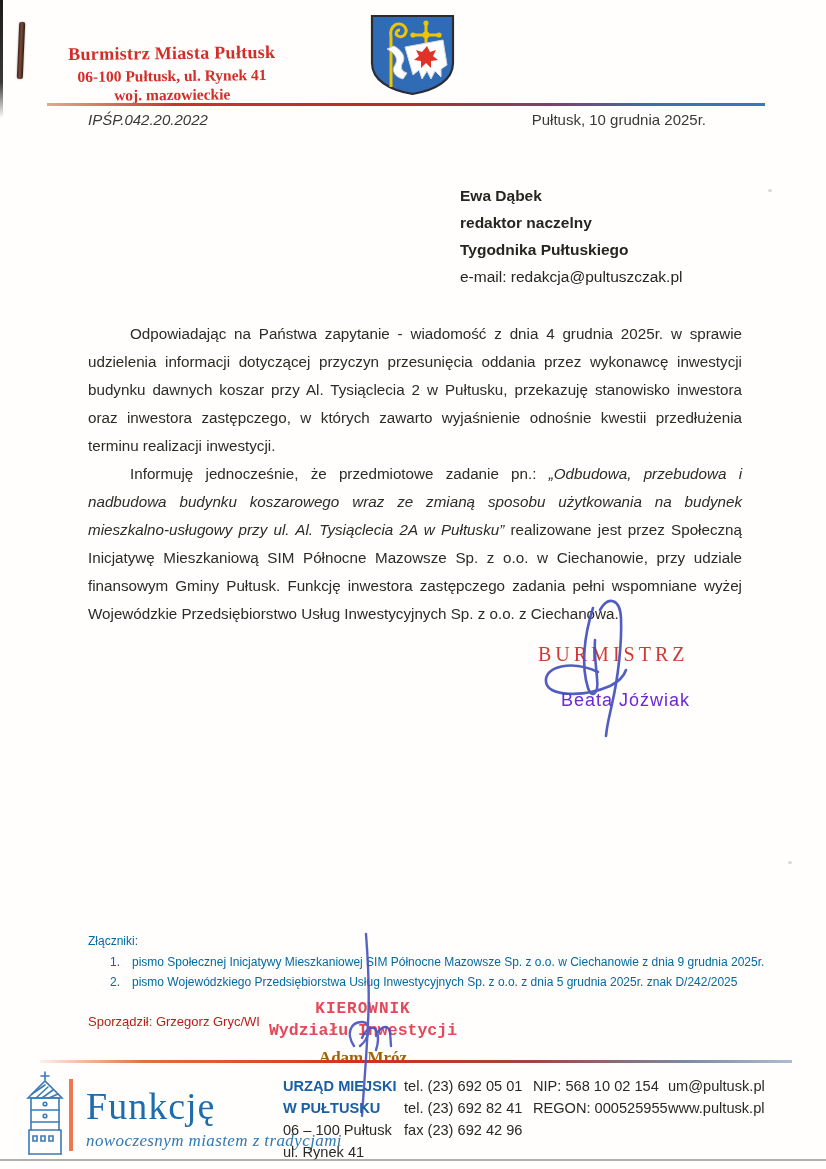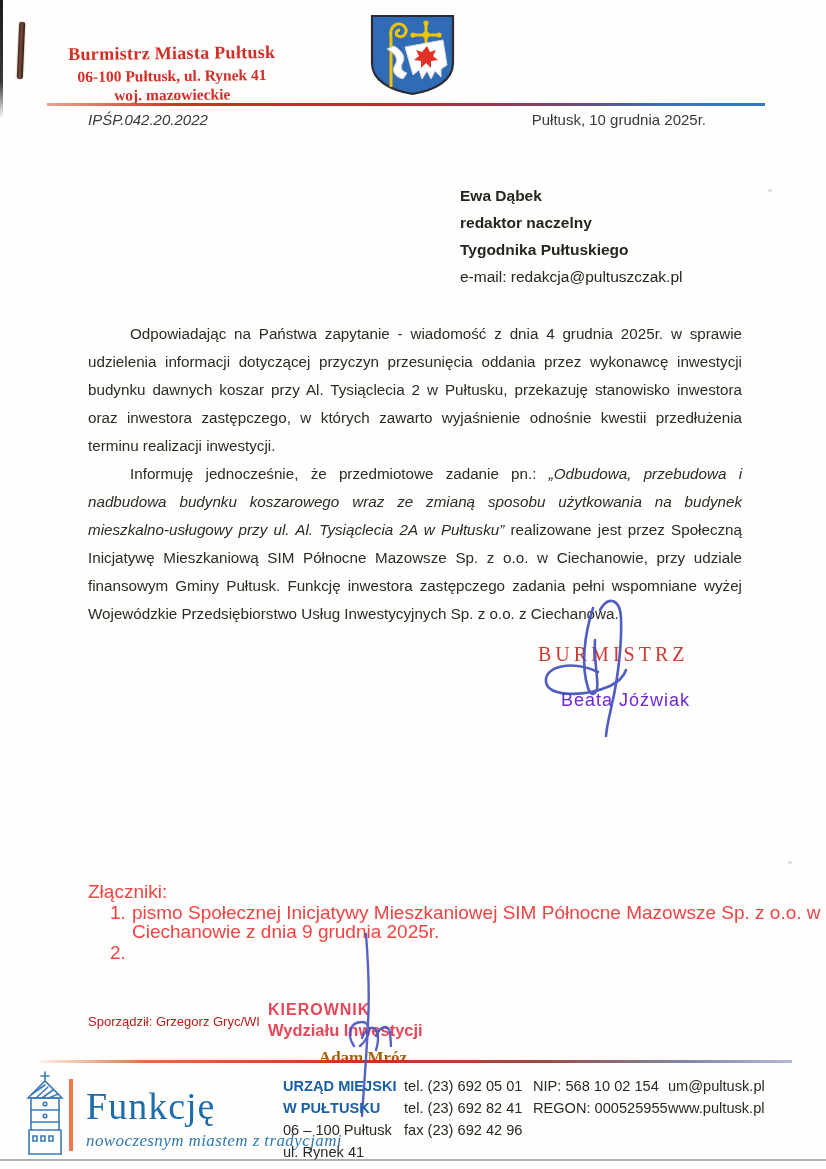--- a/index.html
+++ b/index.html
@@ -52,30 +52,30 @@
     font-family:"Liberation Serif", serif;font-size:20px;letter-spacing:4px;
     color:#cf3a34;font-weight:normal;
   }
   .sig-name{
     position:absolute;left:561px;top:690px;
     font-family:Liberation Sans, sans-serif;font-size:18px;letter-spacing:1px;color:#6d28d9;
   }
   .sig-scribble{position:absolute;left:520px;top:592px;width:160px;height:150px;}
 
   
-  .attachments{position:absolute;left:88px;top:882px;font-size:19px;color:#ef4444;line-height:19.5px;}
+  .attachments{position:absolute;left:88px;top:932px;font-size:12px;color:#0369a1;line-height:19.5px;}
   .attachments .item{position:relative;padding-left:44px;margin-top:1px;}
   .attachments .num{position:absolute;left:22px;}
 
   .prepared{position:absolute;left:88px;top:1014px;font-size:13px;color:#b91c1c;}
 
   
   .dept-stamp{
-    position:absolute;left:268px;top:1000px;width:190px;
-    font-family:Liberation Sans, sans-serif;font-weight:bold;color:#e4485a;line-height:1.2;
+    position:absolute;left:268px;top:1000px;width:190px;text-align:center;
+    font-family:Liberation Mono, monospace;font-weight:bold;color:#e4485a;line-height:1.2;
   }
   .dept-stamp .l1{font-size:16px;letter-spacing:1px;}
   .dept-stamp .l2{font-size:16.5px;margin-top:2px;}
   .dept-name{
     position:absolute;left:268px;top:1048px;width:190px;text-align:center;
     font-family:"Liberation Serif", serif;font-weight:bold;font-size:17px;color:#a16207;
   }
   .rule-cross{
     position:absolute;left:40px;top:1060px;width:752px;height:2.5px;
     background:linear-gradient(to right,rgba(236,160,130,.15),#e0703f 14%,#d3301c 42%,#a04540 66%,#7e89a4 86%,rgba(110,135,170,.55));
@@ -177,20 +177,21 @@
   </div>
 
   <div class="attachments">
     <div>Złączniki:</div>
     <div class="item">
       <span class="num">1.</span>
       <span>pismo Społecznej Inicjatywy Mieszkaniowej SIM Północne Mazowsze Sp. z o.o. w Ciechanowie z dnia 9 grudnia 2025r.</span>
     </div>
     <div class="item">
       <span class="num">2.</span>
+      <span>pismo Wojewódzkiego Przedsiębiorstwa Usług Inwestycyjnych Sp. z o.o. z dnia 5 grudnia 2025r. znak D/242/2025</span>
     </div>
   </div>
 
   <div class="prepared">Sporządził: Grzegorz Gryc/WI</div>
 
   <div class="dept-stamp">
     <div class="l1">KIEROWNIK</div>
     <div class="l2">Wydziału Inwestycji</div>
   </div>
   <div class="dept-name">Adam Mróz</div>

